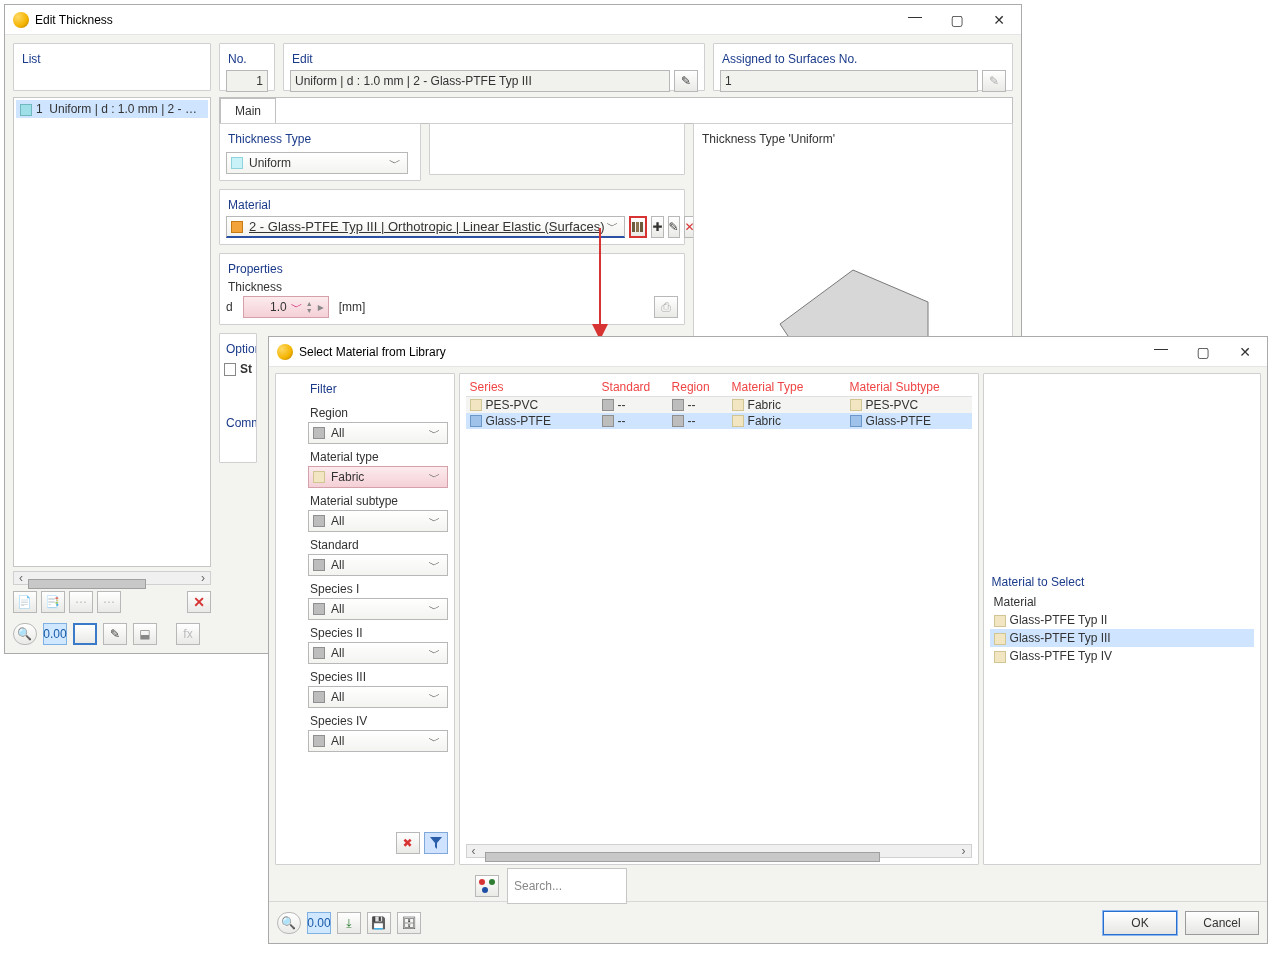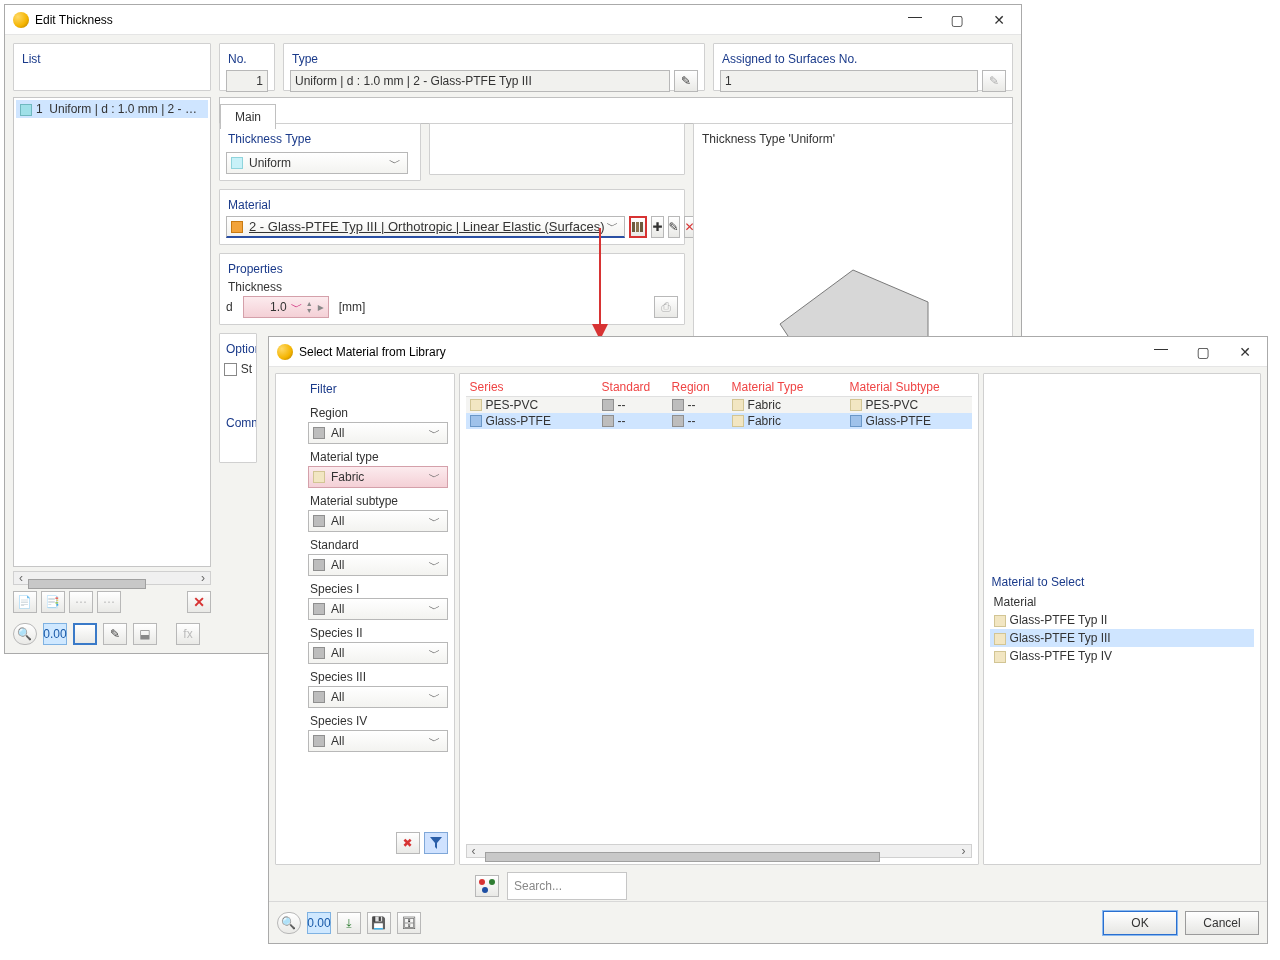--- a/index.html
+++ b/index.html
@@ -55,21 +55,21 @@
 }
 .inputbox.ro { background:#f1f1ee; }
 .inputbox .txt { flex:1; }
 .sqbtn {
   width:24px; height:22px; border:1px solid #b8b8b8; background:linear-gradient(#fff,#e9e9e6);
   display:inline-flex; align-items:center; justify-content:center; font-size:12px;
 }
 .sqbtn.hl { border:2px solid #d73333; }
 .tab {
   display:inline-block; padding:5px 14px; background:#fff; border:1px solid #c0c0c0;
-  border-bottom:none; position:relative; top:6px;
+  border-bottom:none; position:relative; top:0;
 }
 .listbox { background:#fff; border:1px solid #c6c6c6; overflow:hidden; }
 .listitem { padding:2px 4px; white-space:nowrap; }
 .listitem.sel { background:#cfe5ff; }
 .listitem .ic { display:inline-block; width:12px;height:12px; margin-right:4px; vertical-align:middle; }
 .ic.cyan { background:#9fe0e8; border:1px solid #6fb8bf; }
 .ic.beige { background:#f2e6c2; border:1px solid #d2c594; }
 .ic.blue { background:#9fc2ea; border:1px solid #6a97c7; }
 .ic.grey { background:#bdbdbd; border:1px solid #8f8f8f; }
 .scroll-h { height:14px; background:#f0f0f0; border:1px solid #d0d0d0; display:flex; align-items:center; }
@@ -85,21 +85,21 @@
 .table-row.alt0 { background:#f4f4f2; }
 .table-row.sel { background:#cfe5ff; }
 .cell { display:flex; align-items:center; gap:4px; padding-right:6px; }
 .cell .ic { display:inline-block; }
 .dlg-buttons { display:flex; gap:8px; justify-content:flex-end; padding:8px; border-top:1px solid #d8d8d8; background:#f3f3f0; }
 .btn {
   min-width:74px; height:24px; border:1px solid #9b9b9b; background:linear-gradient(#fff,#e6e6e3);
   display:inline-flex; align-items:center; justify-content:center;
 }
 .btn.primary { border:1px solid #2a6fcf; outline:1px solid #8bb9ef;align-items:center; }
-.search-input { border:1px solid #c6c6c6; background:#fff; height:28px; display:flex; align-items:center; padding:0 6px; color:#888; }
+.search-input { border:1px solid #c6c6c6; background:#fff; height:36px; display:flex; align-items:center; padding:0 6px; color:#888; }
 .spin { display:flex; align-items:center; }
 .spin .val { width:46px; text-align:right; padding-right:4px; }
 .spin .btns { display:flex; flex-direction:column; }
 .spin .btns span { font-size:7px; line-height:7px; color:#888; padding:0 3px; }
 .checkbox { width:13px;height:13px;border:1px solid #888;background:#fff;display:inline-block;margin-right:4px;vertical-align:middle;}
 .preview-shape {
   width:170px; height:120px; position:relative;
 }
 </style>
 </head>
@@ -128,21 +128,21 @@
         <div class="panel" style="height:100%;">
           <div class="grouplabel">No.</div>
           <div class="inputbox ro" style="justify-content:flex-end;">
             <span class="txt" style="text-align:right;">1</span>
           </div>
         </div>
       </div>
 
       <div style="flex:1;">
         <div class="panel" style="height:100%;">
-          <div class="grouplabel">Type</div>
+          <div class="grouplabel">Edit</div>
           <div style="display:flex; gap:4px;">
             <div class="inputbox ro" style="flex:1;">
               <span class="txt">Uniform | d : 1.0 mm | 2 - Glass-PTFE Typ III</span>
             </div>
             <div class="sqbtn">✎</div>
           </div>
         </div>
       </div>
 
       <div style="width:300px;">
@@ -241,21 +241,21 @@
                 </div>
                 <span>[mm]</span>
                 <div style="flex:1;"></div>
                 <div class="sqbtn" style="color:#aaa;">⎙</div>
               </div>
             </div>
 
             <div style="display:flex; gap:8px;">
               <div class="panel" style="width:38px; height:130px; overflow:hidden; padding:6px 4px;">
                 <div class="grouplabel" style="white-space:nowrap;">Option</div>
-                <div style="margin-top:6px; display:flex; align-items:center;">
+                <div style="margin-top:6px; display:flex; align-items:center;font-weight:bold;">
                   <span class="checkbox"></span>
                   <span>St</span>
                 </div>
                 <div class="grouplabel" style="margin-top:40px;">Comm</div>
               </div>
             </div>
           </div>
 
           <div class="panel" style="flex:1; min-height:320px;">
             <div style="color:#333; margin:2px 0 8px 2px;">Thickness Type  'Uniform'</div>

